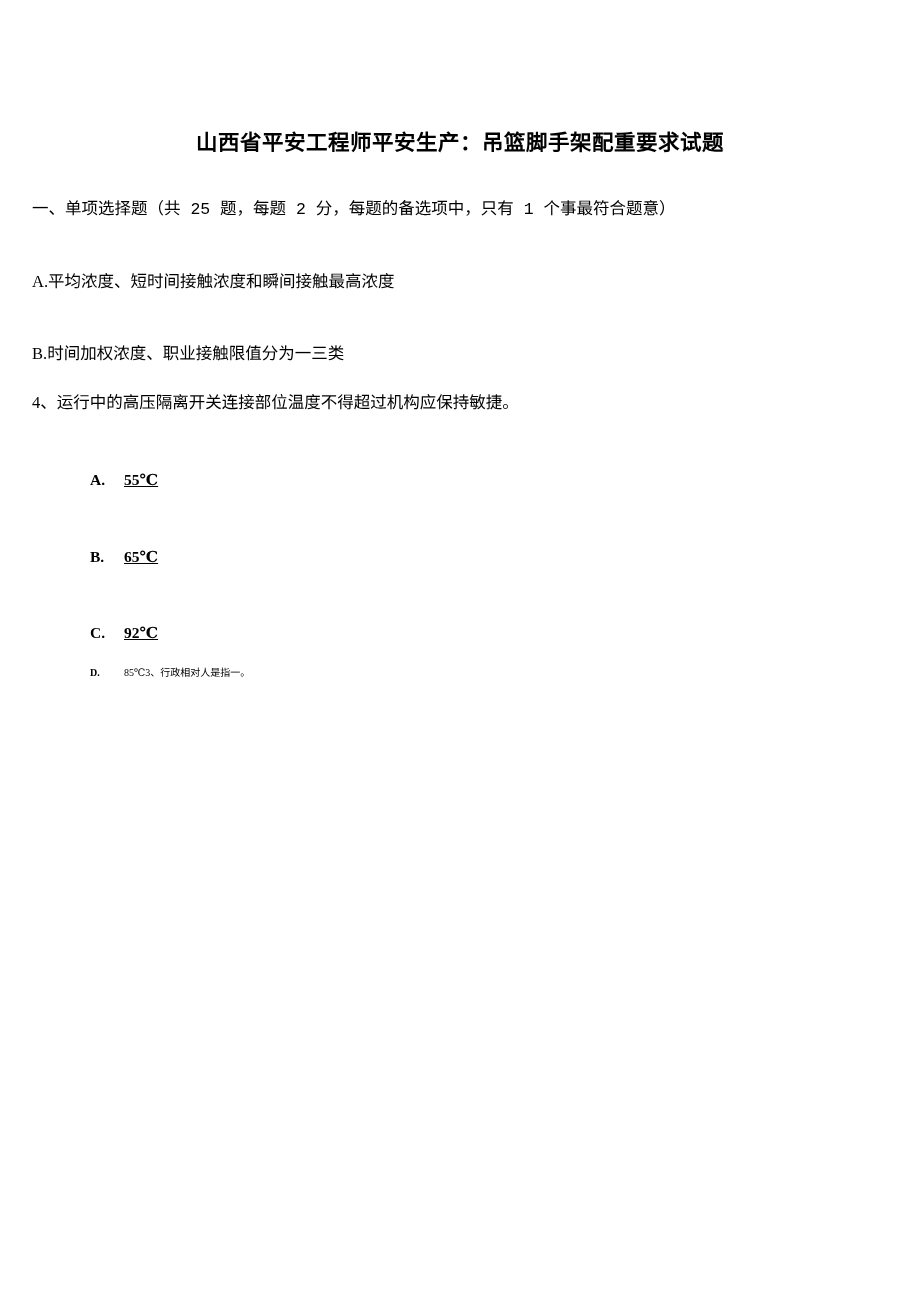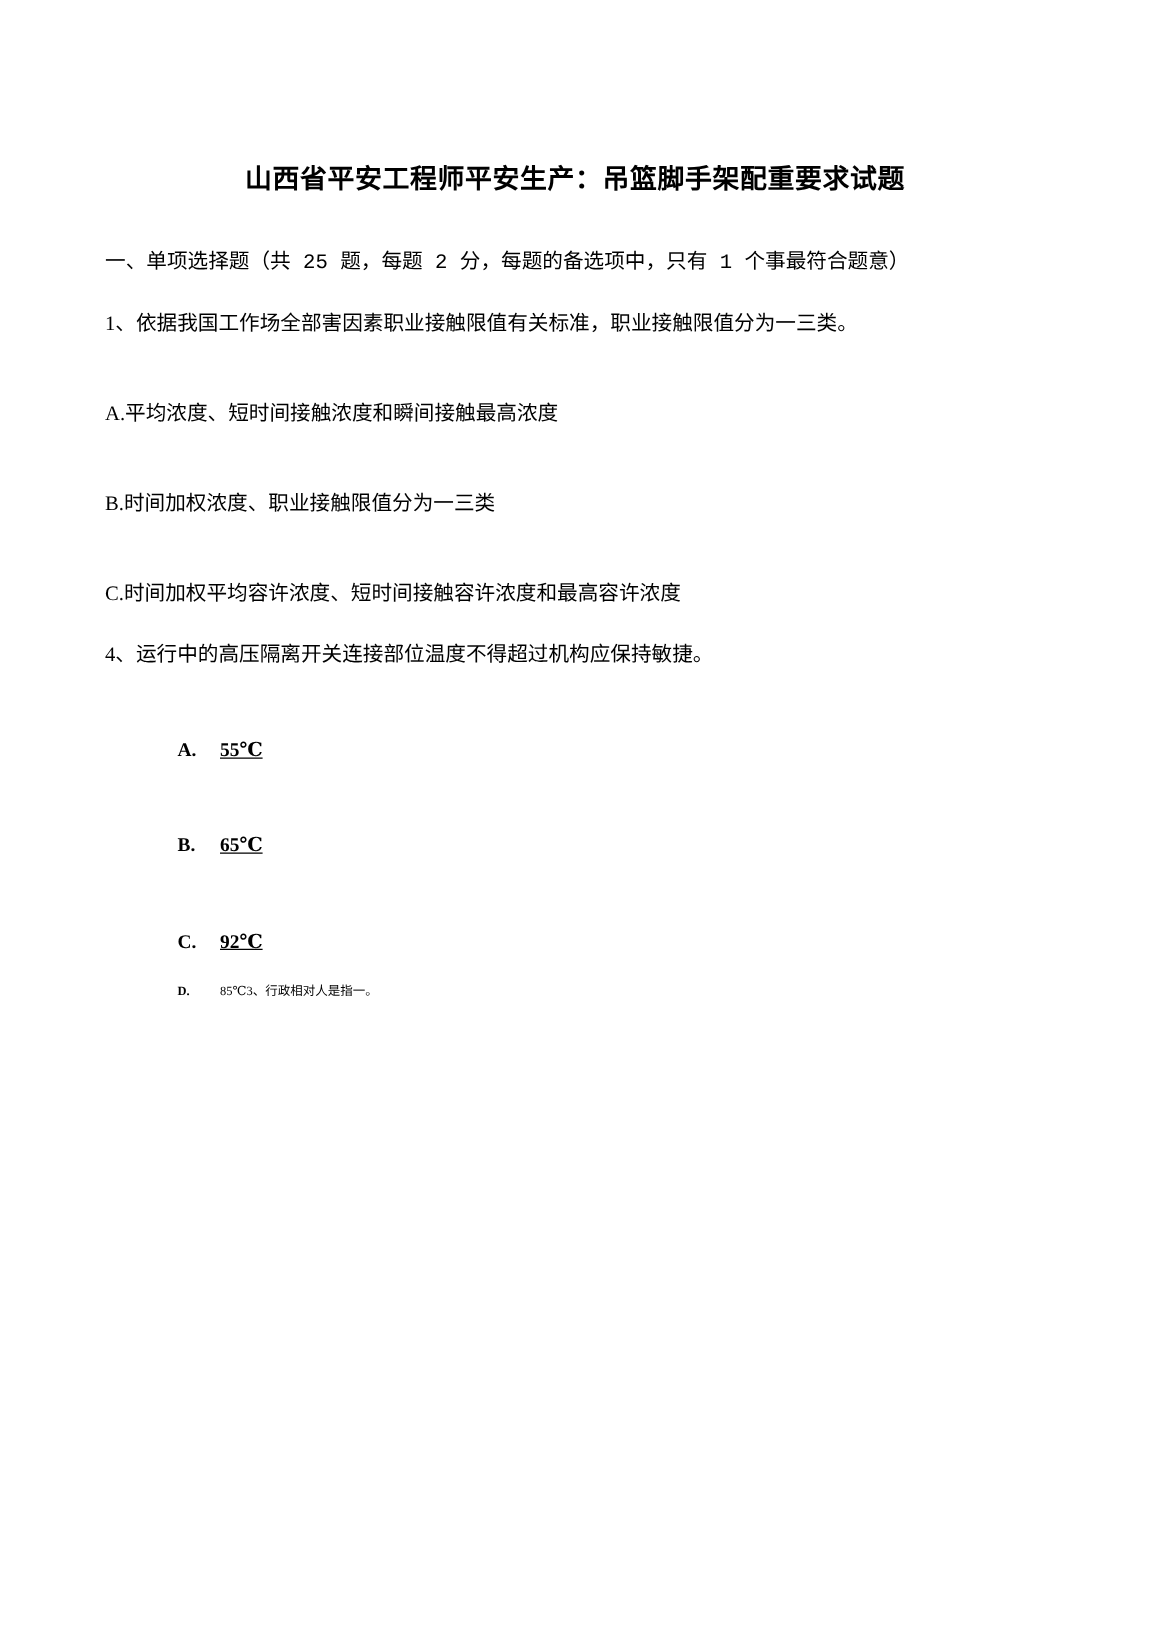--- a/index.html
+++ b/index.html
@@ -12,21 +12,21 @@
     height: 1301px;
     font-family: "Liberation Serif", "DejaVu Serif", serif;
     color: #000000;
     overflow: hidden;
   }
   .page {
     position: relative;
     width: 920px;
     height: 1125px;
     box-sizing: border-box;
-    padding: 0 84px;
+    padding: 0 32px;
   }
   .doc-title {
     margin: 0;
     padding-top: 128px;
     text-align: center;
     font-size: 21.5px;
     font-weight: bold;
     letter-spacing: 0.5px;
     line-height: 1.4;
     font-family: "Liberation Serif", "DejaVu Serif", serif;
@@ -79,27 +79,25 @@
 </style>
 </head>
 <body>
 
 <div class="page">
 
   <h1 class="doc-title">山西省平安工程师平安生产：吊篮脚手架配重要求试题</h1>
 
   <p class="block intro">一、单项选择题（共 25 题，每题 2 分，每题的备选项中，只有 1 个事最符合题意）</p>
 
-  <p class="block q-stem">1、依据我国工作场全部害因素职业接触限值有关标准，职业接触限值分为一三类。</p>
 
   <p class="block opt"><span>A.</span><span>平均浓度、短时间接触浓度和瞬间接触最高浓度</span></p>
 
   <p class="block opt"><span>B.</span><span>时间加权浓度、职业接触限值分为一三类</span></p>
 
-  <p class="block opt"><span>C.</span><span>时间加权平均容许浓度、短时间接触容许浓度和最高容许浓度</span></p>
 
 
   <p class="block opt-tight">4、运行中的高压隔离开关连接部位温度不得超过机构应保持敏捷。</p>
 
   <p class="block opt-lettered"><span class="lbl">A.</span><span class="nowrap-deg">55℃</span></p>
 
   <p class="block opt-lettered"><span class="lbl">B.</span><span class="nowrap-deg">65℃</span></p>
 
   <p class="block opt-lettered"><span class="lbl">C.</span><span class="nowrap-deg">92℃</span></p>
 

